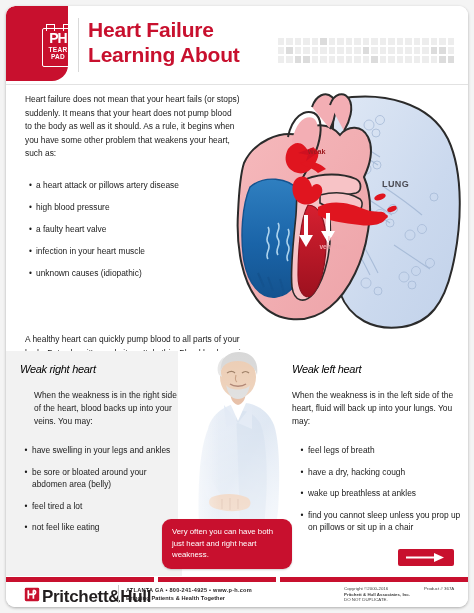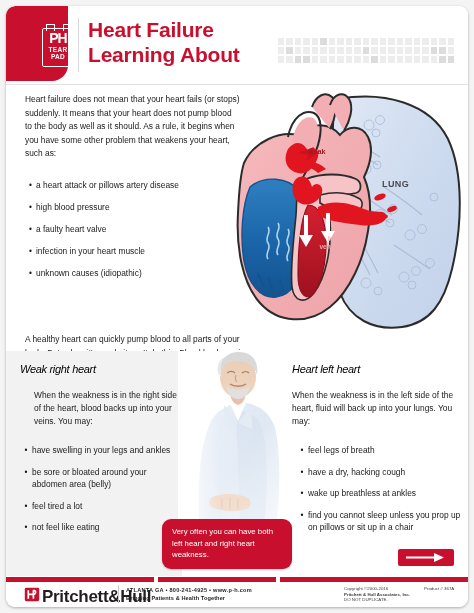--- a/index.html
+++ b/index.html
@@ -406,21 +406,21 @@
 
           <rect x="28" y="170" width="62" height="8" fill="#b08a5a" opacity=".85"></rect>
           <rect x="52" y="169" width="12" height="10" fill="#d8c39a"></rect>
 
           <rect width="118" height="185" fill="url(#fadeb)" opacity=".55"></rect>
           <rect width="118" height="185" fill="url(#fadel)" opacity=".9"></rect>
         </svg>
       </div>
 
       <div class="colR">
-        <div class="h2">Heart left heart</div>
+        <div class="h2">Weak left heart</div>
         <div class="ctext">When the weakness is in the left side of the heart, fluid will back up  into your lungs.  You may:</div>
         <div class="clist" id="left-list">
             <div class="citem">
               <span class="cdot">•</span>
               <span>feel legs of breath</span>
             </div>
             <div class="citem">
               <span class="cdot">•</span>
               <span>have a dry, hacking cough</span>
             </div>
@@ -430,21 +430,21 @@
             </div>
             <div class="citem">
               <span class="cdot">•</span>
               <span>find you cannot sleep unless you prop up on pillows or sit up in a chair</span>
             </div>
           </div>
       </div>
     </div>
 
     <div class="callout">
-      <p>Very often you can have both left heart and right heart weakness.</p>
+      <p>Very often you can have both just heart and right heart weakness.</p>
     </div>
 
     <div class="arrowbtn">
       <svg width="40" height="11" viewBox="0 0 40 11" xmlns="http://www.w3.org/2000/svg">
         <path d="M0,5.5 L30,5.5" stroke="#ffffff" stroke-width="2.2"></path>
         <path d="M28,1 L38,5.5 L28,10 Z" fill="#ffffff"></path>
       </svg>
     </div>
 
     <div class="redbar">

